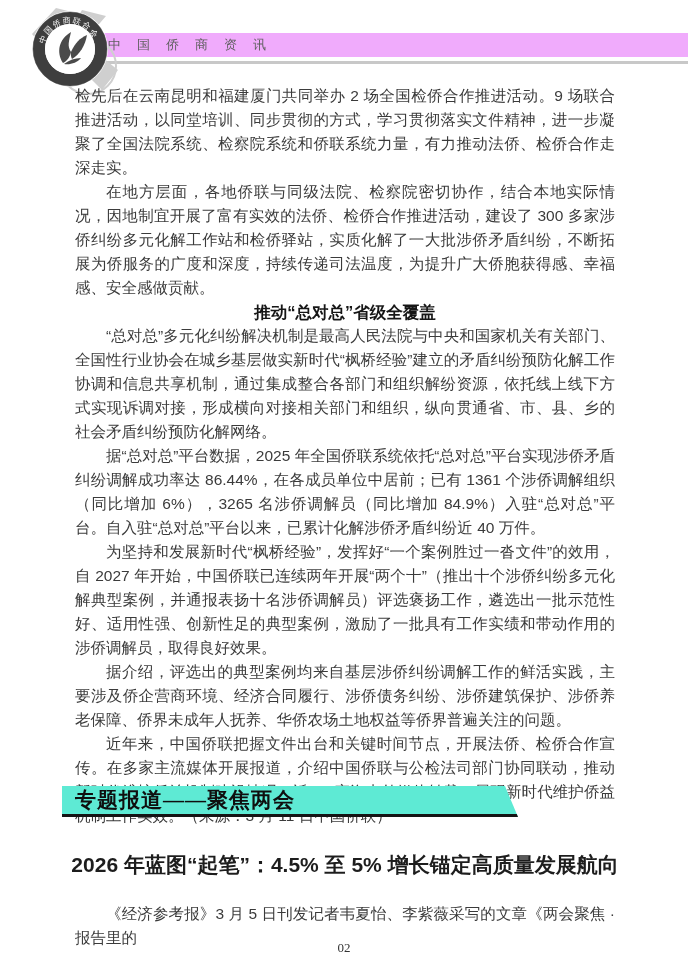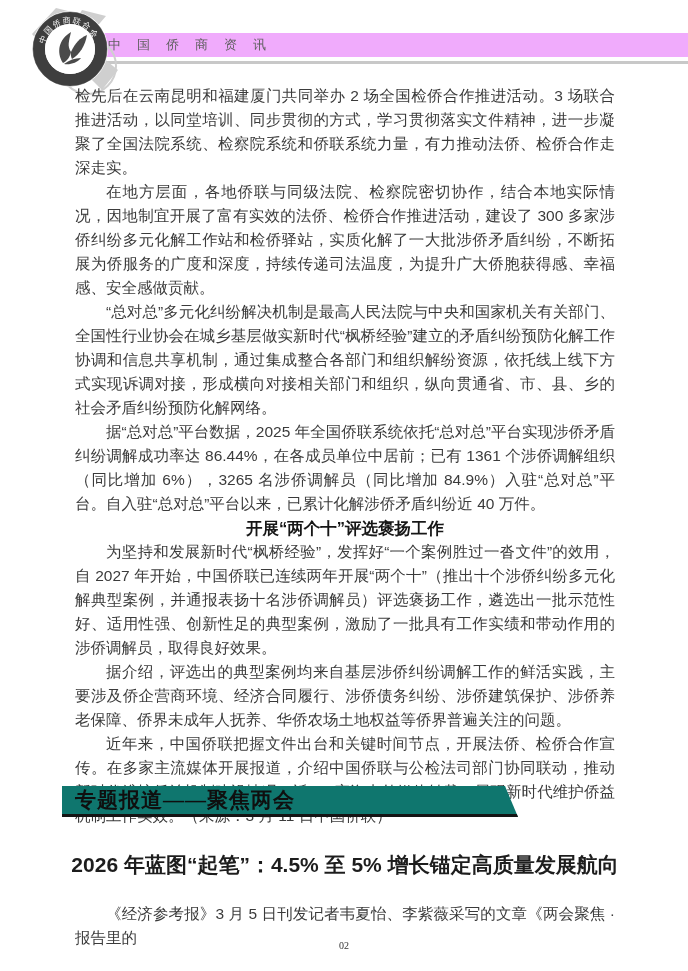--- a/index.html
+++ b/index.html
@@ -28,21 +28,21 @@
   .content p{margin:0;}
   .body-p{text-indent:2em;color:#3b3b3b;}
   .body-p.no-indent{text-indent:0;}
   .body-h{
     margin:4px 0;text-align:center;text-indent:0;
     font-weight:bold;font-size:16.5px;color:#161616;
   }
   
   .section-bar{
     position:absolute;left:62px;top:786px;width:456px;height:28px;
-    background:#0f766e;border-bottom:3px solid #141414;
+    background:#5eead4;border-bottom:3px solid #141414;
     clip-path:polygon(0 0,calc(100% - 13px) 0,100% 100%,0 100%);
     text-align:right;
   }
   .section-title{
     position:absolute;left:13px;top:0;line-height:28px;white-space:nowrap;
     font-family:"Liberation Serif",serif;font-weight:bold;
     font-size:21px;color:#0f0f0f;letter-spacing:1px;
   }
   
   .headline{
@@ -50,21 +50,21 @@
     text-align:center;font-weight:bold;font-size:21px;color:#1d1d1d;
     white-space:nowrap;
   }
   .lead{
     position:absolute;left:75px;top:902px;width:540px;margin:0;
     font-size:15.5px;line-height:24px;text-indent:2em;color:#3b3b3b;text-align:justify;
   }
   
   .page-number{
     position:absolute;left:0;right:0;top:940px;text-align:center;
-    font-family:"Liberation Serif",serif;font-size:10px;color:#333333;
+    font-family:"Liberation Serif",serif;font-size:13px;color:#333333;
   }
 </style>
 </head>
 <body>
 
 <div class="page">
 
   <div class="masthead-bar">
     <span class="masthead-text">中国侨商资讯</span>
   </div>
@@ -95,25 +95,25 @@
       <circle cx="44" cy="45" r="25" fill="#ffffff"></circle>
       <g fill="#4a4a4a">
         <path d="M37 59 C30 48 33 35 45 28 C43 37 41 42 45 48 C44 53 41 57 37 59 Z"></path>
         <path d="M45 48 C49 39 54 34 61 31 C59 42 54 50 46 55 C45 53 44.5 50.5 45 48 Z"></path>
         <path d="M38 60 C44 61 51 59 55 54 C49 54 43 56 38 60 Z"></path>
       </g>
     </svg>
   </div>
 
   <main class="content">
-    <p class="body-p no-indent">检先后在云南昆明和福建厦门共同举办 2 场全国检侨合作推进活动。3 场联合推进活动，以同堂培训、同步贯彻的方式，学习贯彻落实文件精神，进一步凝聚了全国法院系统、检察院系统和侨联系统力量，有力推动法侨、检侨合作走深走实。</p>
+    <p class="body-p no-indent">检先后在云南昆明和福建厦门共同举办 2 场全国检侨合作推进活动。9 场联合推进活动，以同堂培训、同步贯彻的方式，学习贯彻落实文件精神，进一步凝聚了全国法院系统、检察院系统和侨联系统力量，有力推动法侨、检侨合作走深走实。</p>
     <p class="body-p">在地方层面，各地侨联与同级法院、检察院密切协作，结合本地实际情况，因地制宜开展了富有实效的法侨、检侨合作推进活动，建设了 300 多家涉侨纠纷多元化解工作站和检侨驿站，实质化解了一大批涉侨矛盾纠纷，不断拓展为侨服务的广度和深度，持续传递司法温度，为提升广大侨胞获得感、幸福感、安全感做贡献。</p>
+    <p class="body-h">推动“总对总”省级全覆盖</p>
     <p class="body-p">“总对总”多元化纠纷解决机制是最高人民法院与中央和国家机关有关部门、全国性行业协会在城乡基层做实新时代“枫桥经验”建立的矛盾纠纷预防化解工作协调和信息共享机制，通过集成整合各部门和组织解纷资源，依托线上线下方式实现诉调对接，形成横向对接相关部门和组织，纵向贯通省、市、县、乡的社会矛盾纠纷预防化解网络。</p>
     <p class="body-p">据“总对总”平台数据，2025 年全国侨联系统依托“总对总”平台实现涉侨矛盾纠纷调解成功率达 86.44%，在各成员单位中居前；已有 1361 个涉侨调解组织（同比增加 6%），3265 名涉侨调解员（同比增加 84.9%）入驻“总对总”平台。自入驻“总对总”平台以来，已累计化解涉侨矛盾纠纷近 40 万件。</p>
-    <p class="body-h">开展“两个十”评选褒扬工作</p>
     <p class="body-p">为坚持和发展新时代“枫桥经验”，发挥好“一个案例胜过一沓文件”的效用，自 2027 年开始，中国侨联已连续两年开展“两个十”（推出十个涉侨纠纷多元化解典型案例，并通报表扬十名涉侨调解员）评选褒扬工作，遴选出一批示范性好、适用性强、创新性足的典型案例，激励了一批具有工作实绩和带动作用的涉侨调解员，取得良好效果。</p>
     <p class="body-p">据介绍，评选出的典型案例均来自基层涉侨纠纷调解工作的鲜活实践，主要涉及侨企营商环境、经济合同履行、涉侨债务纠纷、涉侨建筑保护、涉侨养老保障、侨界未成年人抚养、华侨农场土地权益等侨界普遍关注的问题。</p>
     <p class="body-p">近年来，中国侨联把握文件出台和关键时间节点，开展法侨、检侨合作宣传。在多家主流媒体开展报道，介绍中国侨联与公检法司部门协同联动，推动新时代维护侨益机制建设情况，近 70 家海内外媒体转载，展现新时代维护侨益机制工作实效。（来源：3 月 11 日中国侨联）</p>
   </main>
 
   <div class="section-bar">
     <span class="section-title">专题报道——聚焦两会</span>
   </div>
 
   <div class="headline">2026 年蓝图“起笔”：4.5% 至 5% 增长锚定高质量发展航向</div>

